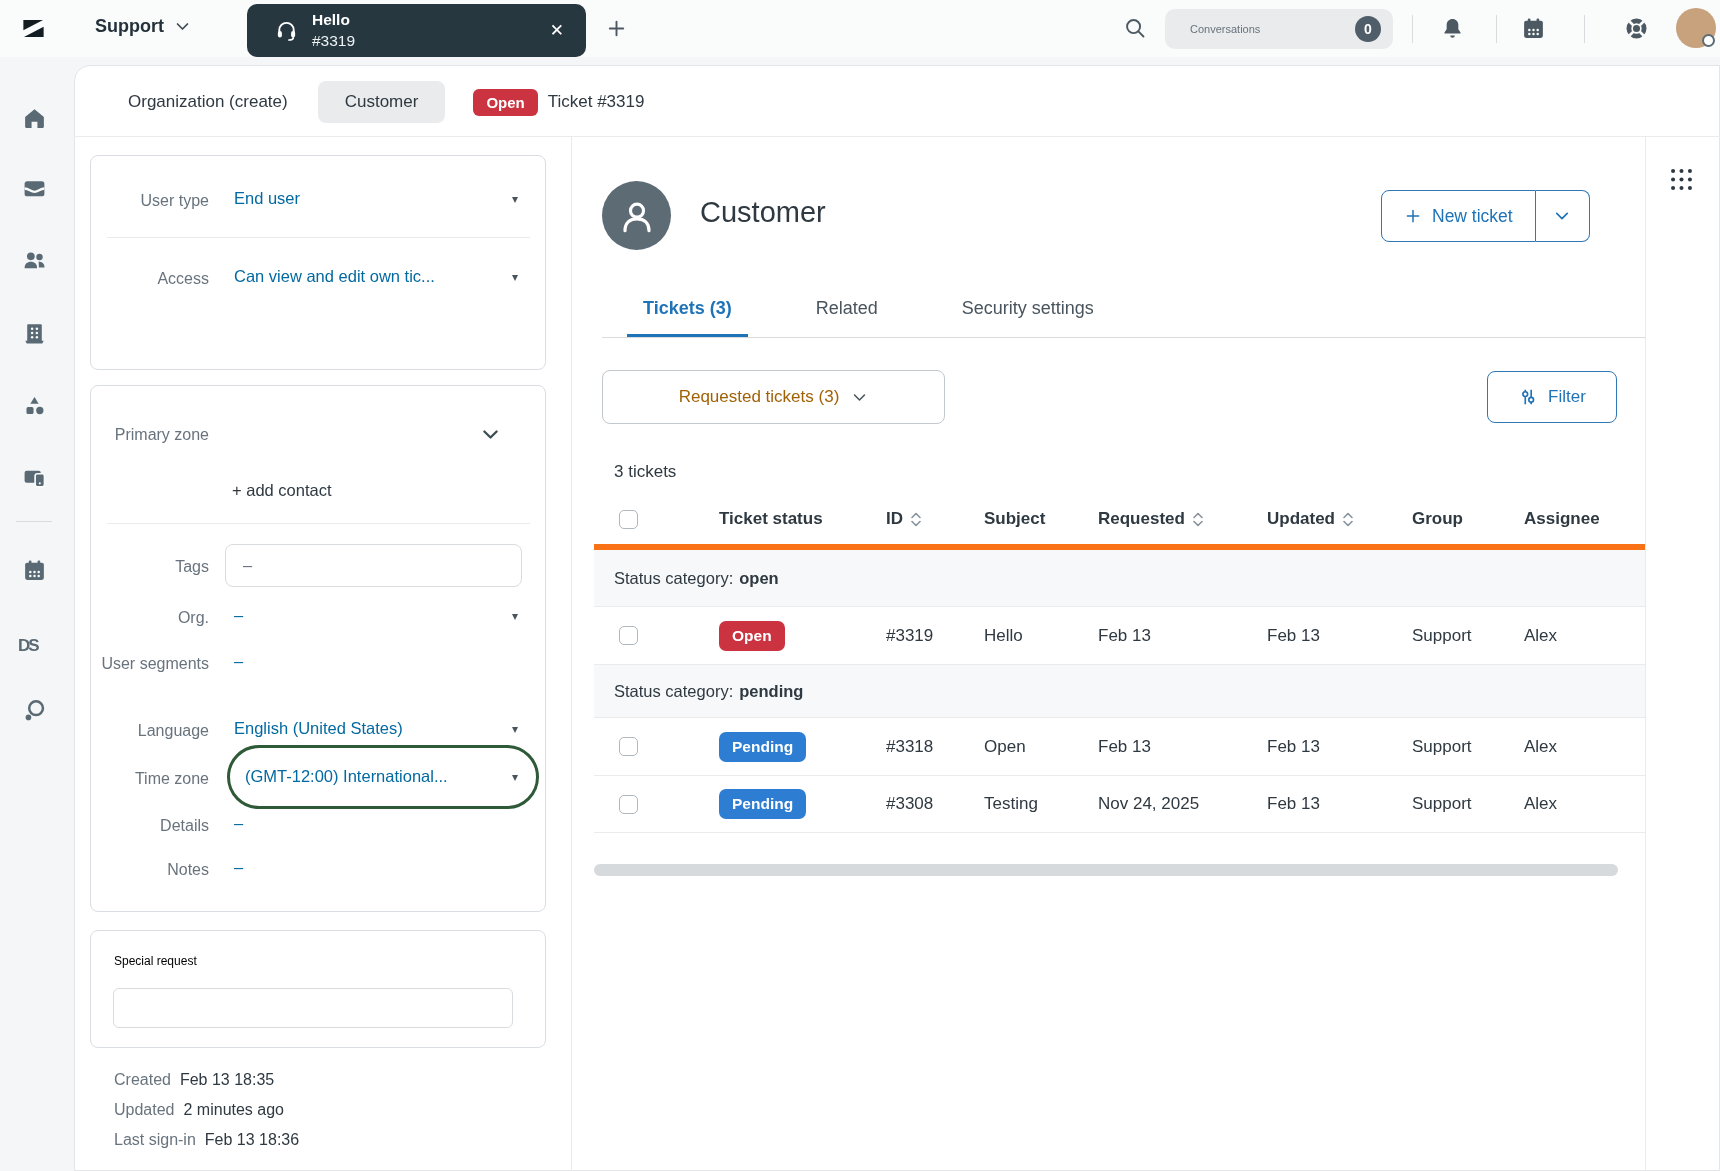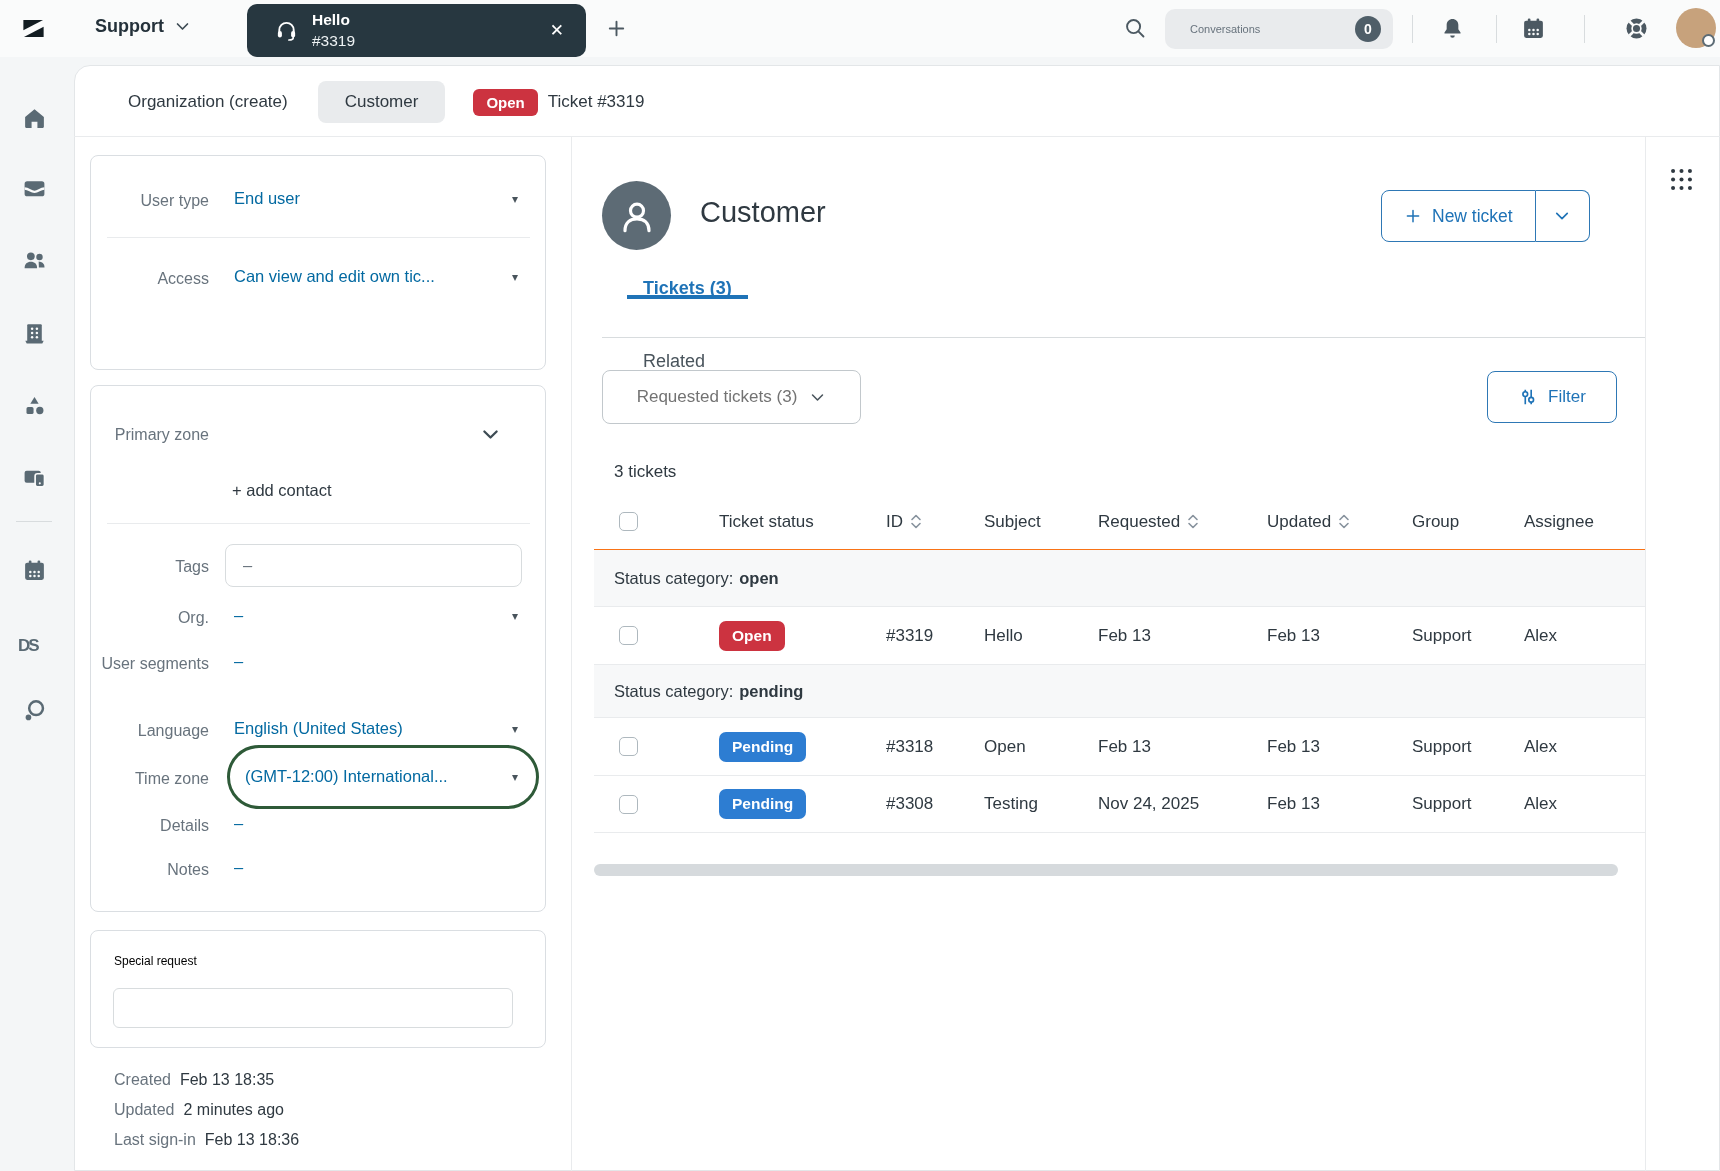--- a/index.html
+++ b/index.html
@@ -58,36 +58,36 @@
 
   
   .profile-avatar { position:absolute; left:602px; top:181px; width:69px; height:69px; border-radius:50%;
     background:#5d6b75; display:flex; align-items:center; justify-content:center; }
   #page-title { position:absolute; left:700px; top:196px; font-size:29px; font-weight:500; color:#2f3941; }
   .split-btn { position:absolute; left:1381px; top:190px; height:52px; display:flex; }
   .split-main { display:flex; align-items:center; gap:10px; padding:0 22px; border:1px solid #2e78b5;
     border-radius:8px 0 0 8px; color:#1f73b7; font-size:17.5px; background:#fff; cursor:pointer; }
   .split-chev { width:54px; border:1px solid #2e78b5; border-left:none; border-radius:0 8px 8px 0;
     display:flex; align-items:center; justify-content:center; background:#fff; cursor:pointer; }
-  #tabs { position:absolute; left:627px; top:278px; height:60px; display:flex; gap:52px;flex-direction:column; }
+  #tabs { position:absolute; left:627px; top:278px; height:60px; display:flex; gap:52px; }
   .tab { position:relative; display:flex; align-items:center; padding:0 16px; font-size:18px; color:#49545c; cursor:pointer; }
   .tab.active { color:#1f73b7; font-weight:700; }
   .tab.active::after { content:""; position:absolute; left:0; right:0; bottom:0; height:4px; background:#1f73b7; }
-  .dropdown-btn { position:absolute; left:602px; top:370px; width:259px; height:54px; border:1px solid #c2c8cc;
+  .dropdown-btn { position:absolute; left:602px; top:370px; width:343px; height:54px; border:1px solid #c2c8cc;
     border-radius:8px; background:#fff; display:flex; align-items:center; justify-content:center; gap:12px;
-    font-size:17px; color:#737373; cursor:pointer; }
+    font-size:17px; color:#a16207; cursor:pointer; }
   .filter-btn { position:absolute; left:1487px; top:371px; width:130px; height:52px; border:1px solid #2e78b5;
     border-radius:8px; background:#fff; display:flex; align-items:center; justify-content:center; gap:10px;
     color:#1f73b7; font-size:17px; cursor:pointer; }
   #tickets-count { position:absolute; left:614px; top:462px; font-size:17px; }
 
   
   .tgrid { position:absolute; left:594px; width:1051px; display:grid;
     grid-template-columns:125px 167px 98px 114px 169px 145px 112px 1fr; align-items:center; font-size:17px; }
-  .thead { top:494px; height:56px; font-weight:400; border-bottom:1px solid #f97316; }
+  .thead { top:494px; height:56px; font-weight:700; border-bottom:6px solid #f97316; }
   .th { display:flex; align-items:center; gap:7px; }
   .tgroup { position:absolute; left:594px; width:1051px; background:#f7f8f9; display:flex; align-items:center;
     gap:6px; padding-left:20px; font-size:16.5px; border-bottom:1px solid #e9ebed; }
   .tgroup b { font-weight:700; }
   .trow { border-bottom:1px solid #e9ebed; }
   .cbx { width:19px; height:19px; border:1.5px solid #aeb8be; border-radius:5px; background:#fff; margin-left:25px; cursor:pointer; }
   .badge { display:inline-block; width:max-content; padding:6px 13px; border-radius:7px; color:#fff;
     font-weight:700; font-size:15.5px; }
   .badge.b-open { background:#cc3340; }
   .badge.b-pending { background:#2d7dd2; }
@@ -362,20 +362,21 @@
       <circle cx="19.5" cy="12" r="1.8" fill="#2f3941"></circle>
     <circle cx="4.5" cy="19.5" r="1.8" fill="#2f3941"></circle>
       <circle cx="12" cy="19.5" r="1.8" fill="#2f3941"></circle>
       <circle cx="19.5" cy="19.5" r="1.8" fill="#2f3941"></circle>
   </svg>
 </span>
 
 <div id="tabs">
   <div class="tab active">Tickets (3)</div>
   <div class="tab">Related</div>
+  <div class="tab">Security settings</div>
 </div>
 <div class="hline" style="left:602px;top:337px;width:1043px;background:#d8dcde"></div>
 
 <div class="dropdown-btn">
   <span>Requested tickets (3)</span>
   <span>
     <svg width="17" height="17" viewBox="0 0 24 24">
         <path d="M5 8.5 L12 15.5 L19 8.5" stroke="#49545c" fill="none" stroke-width="2.2" stroke-linecap="round" stroke-linejoin="round"></path>
       </svg>
   </span>

